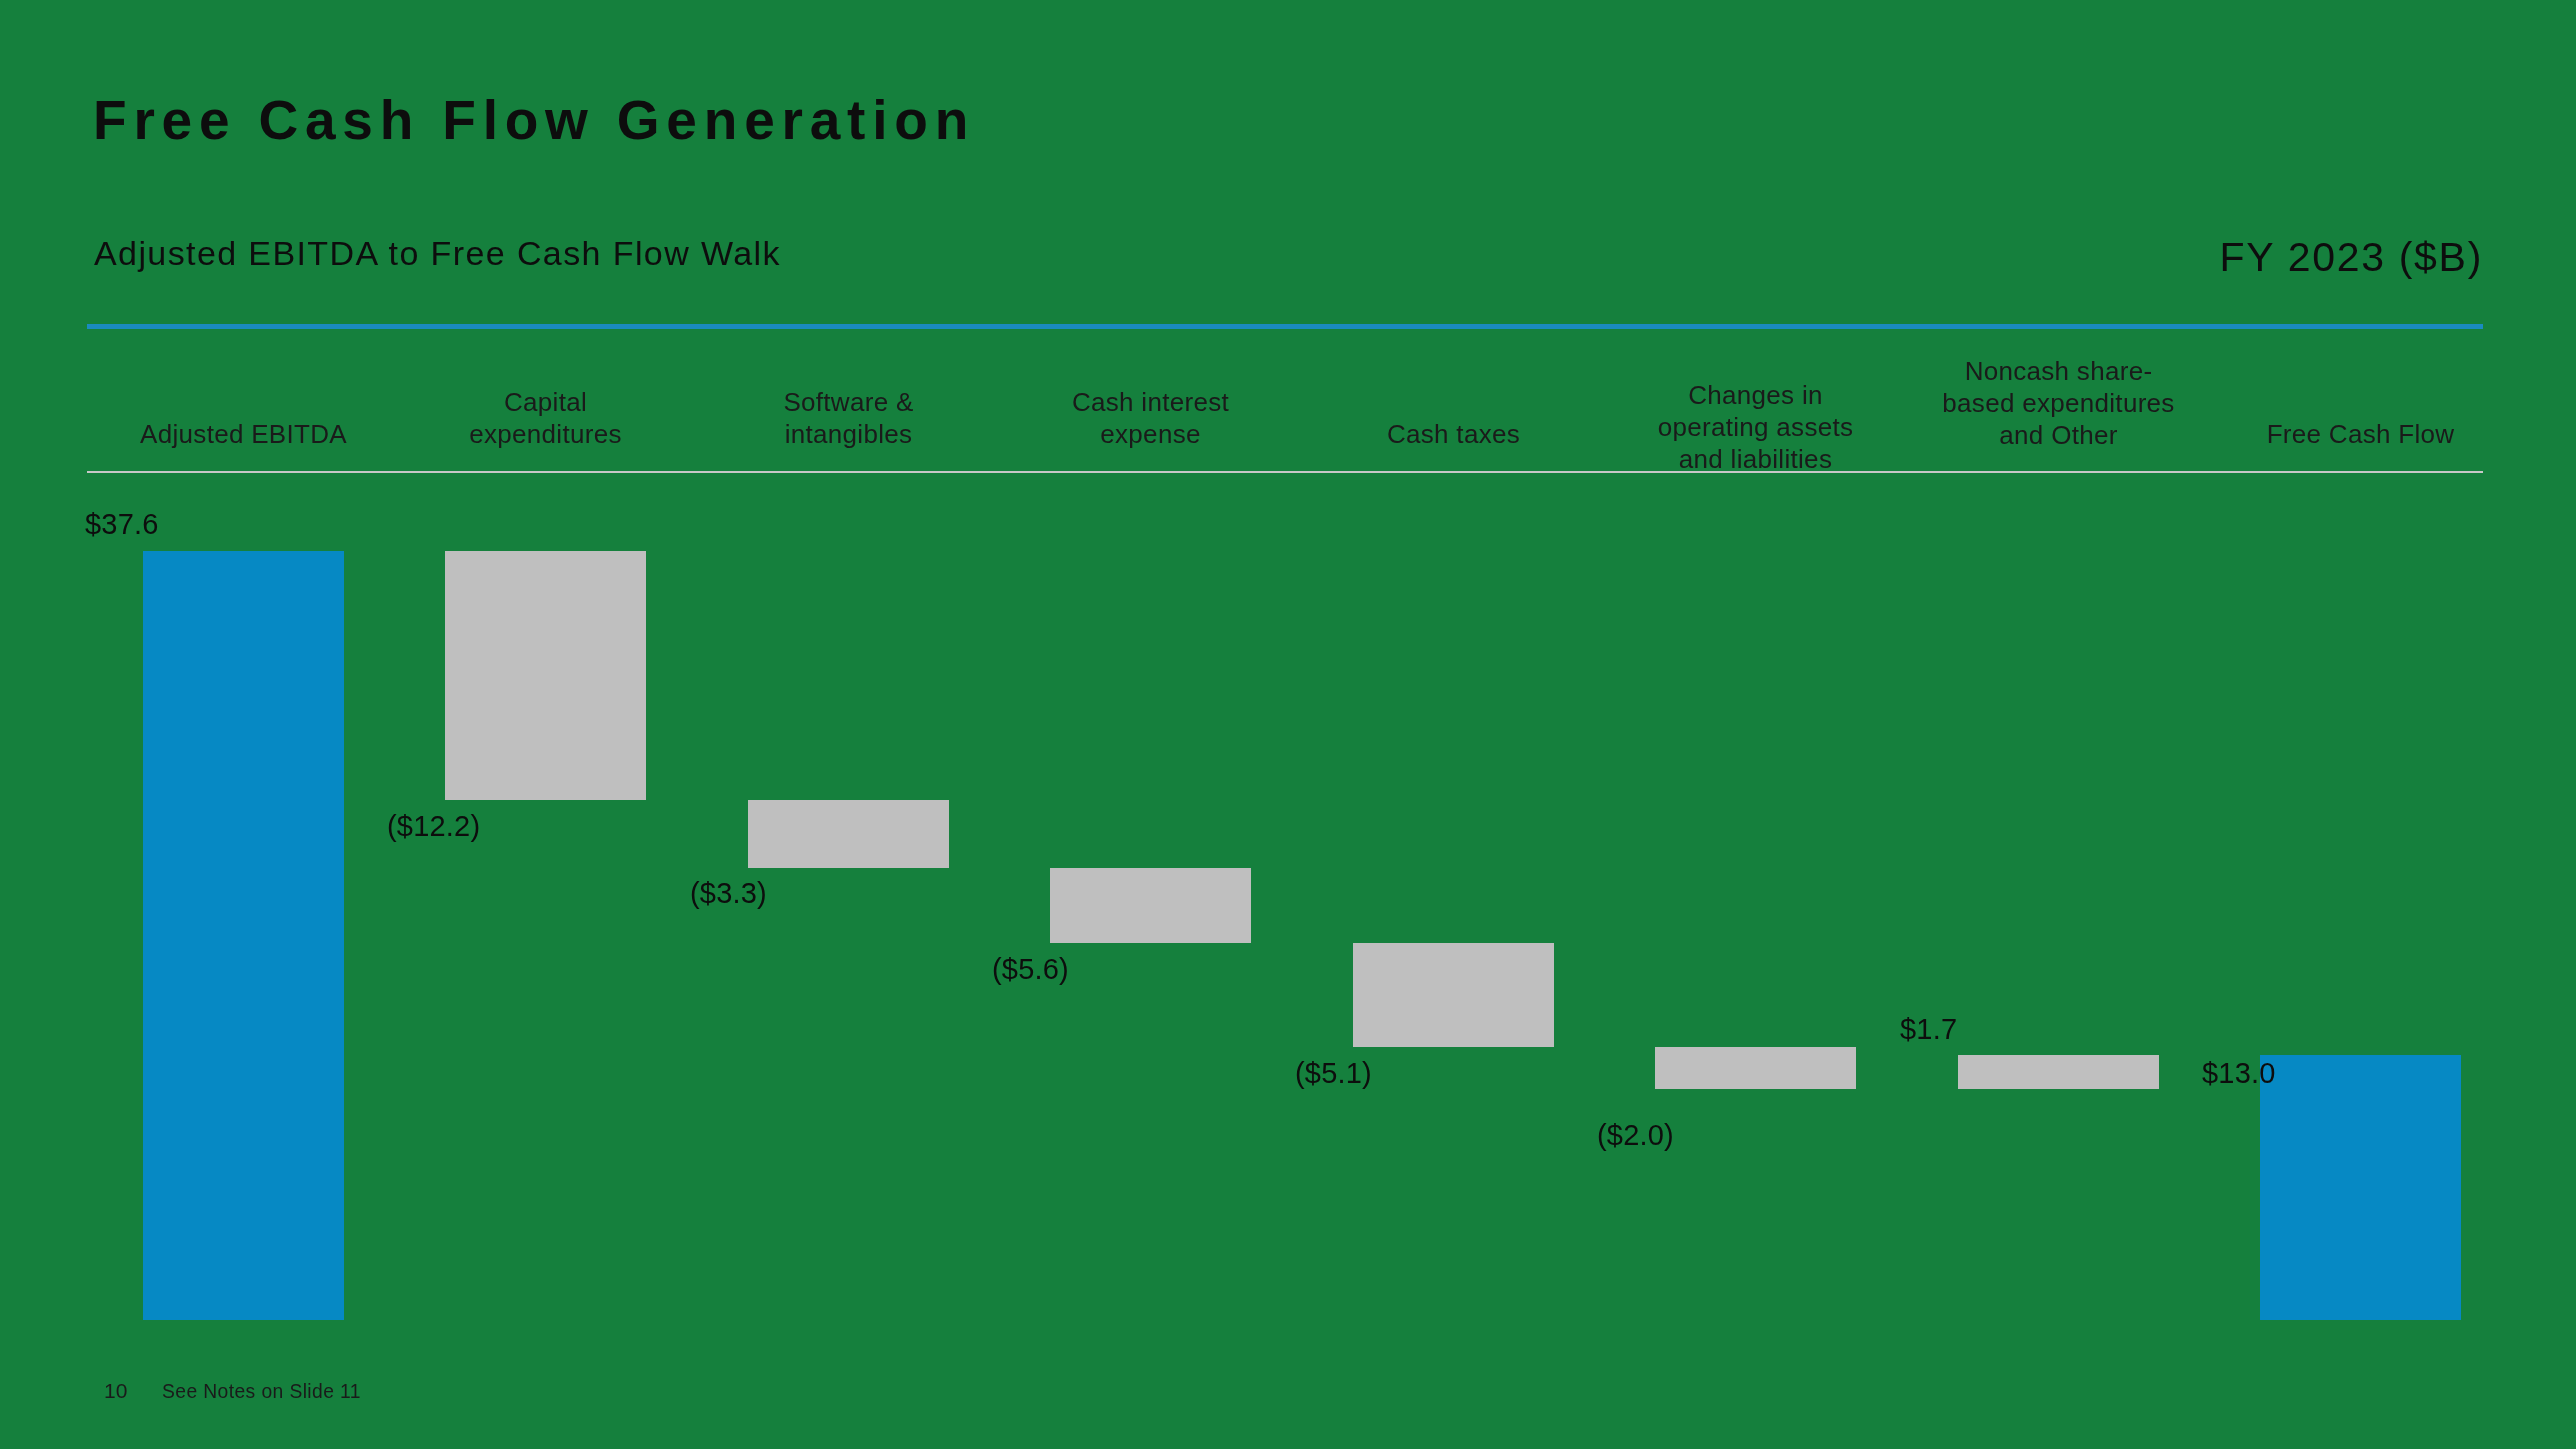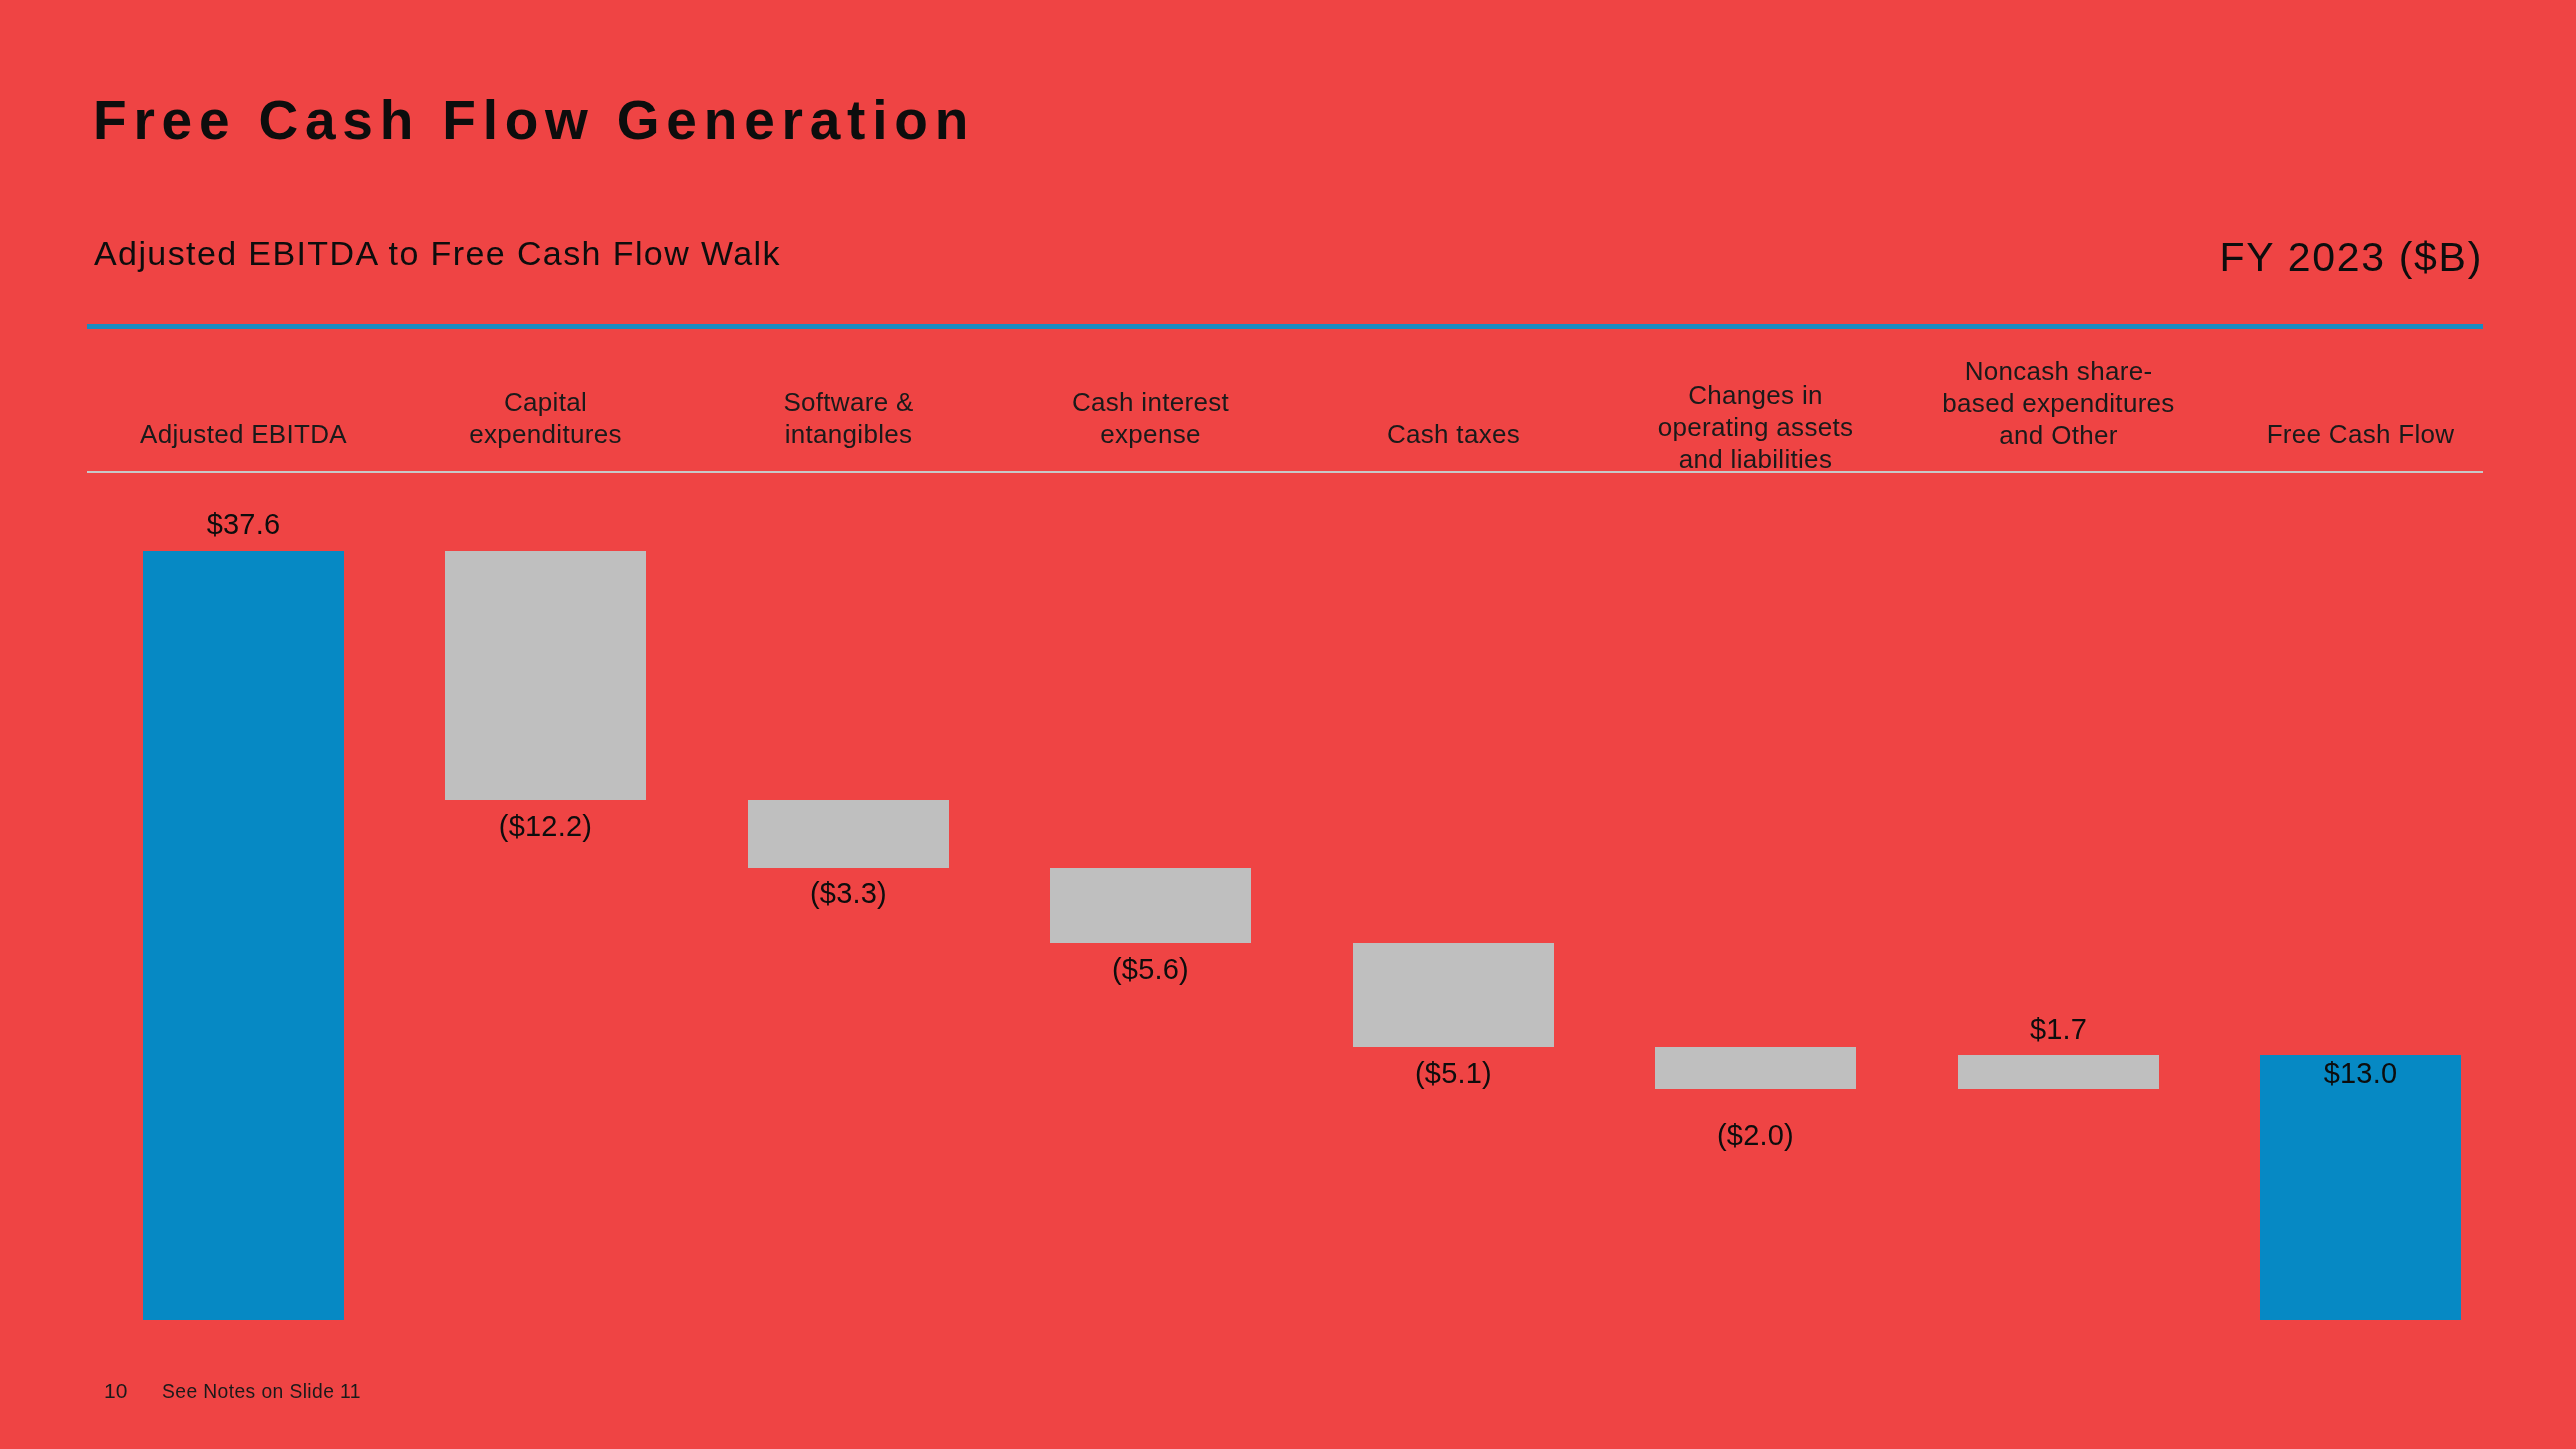--- a/index.html
+++ b/index.html
@@ -12,21 +12,21 @@
     height: 1449px;
     font-family: "Liberation Sans", sans-serif;
     color: #000000;
     overflow: hidden;
     position: relative;
   }
 
   .slide {
     position: absolute;
     inset: 0;
-    background: #ef4444;
+    background: #15803d;
   }
 
   
   .title {
     position: absolute;
     left: 93px;
     top: 93px;
     font-size: 55px;
     font-weight: bold;
     letter-spacing: 6.8px;
@@ -96,21 +96,21 @@
 
   .bar {
     position: absolute;
   }
 
   .bar-label {
     position: absolute;
     font-size: 29px;
     line-height: 29px;
     color: #0d0d0d;
-    text-align: center;
+    text-align: left;
     white-space: nowrap;
     letter-spacing: 0.2px;
   }
 
   
   .footer-page {
     position: absolute;
     left: 104px;
     top: 1380px;
     font-size: 21px;

